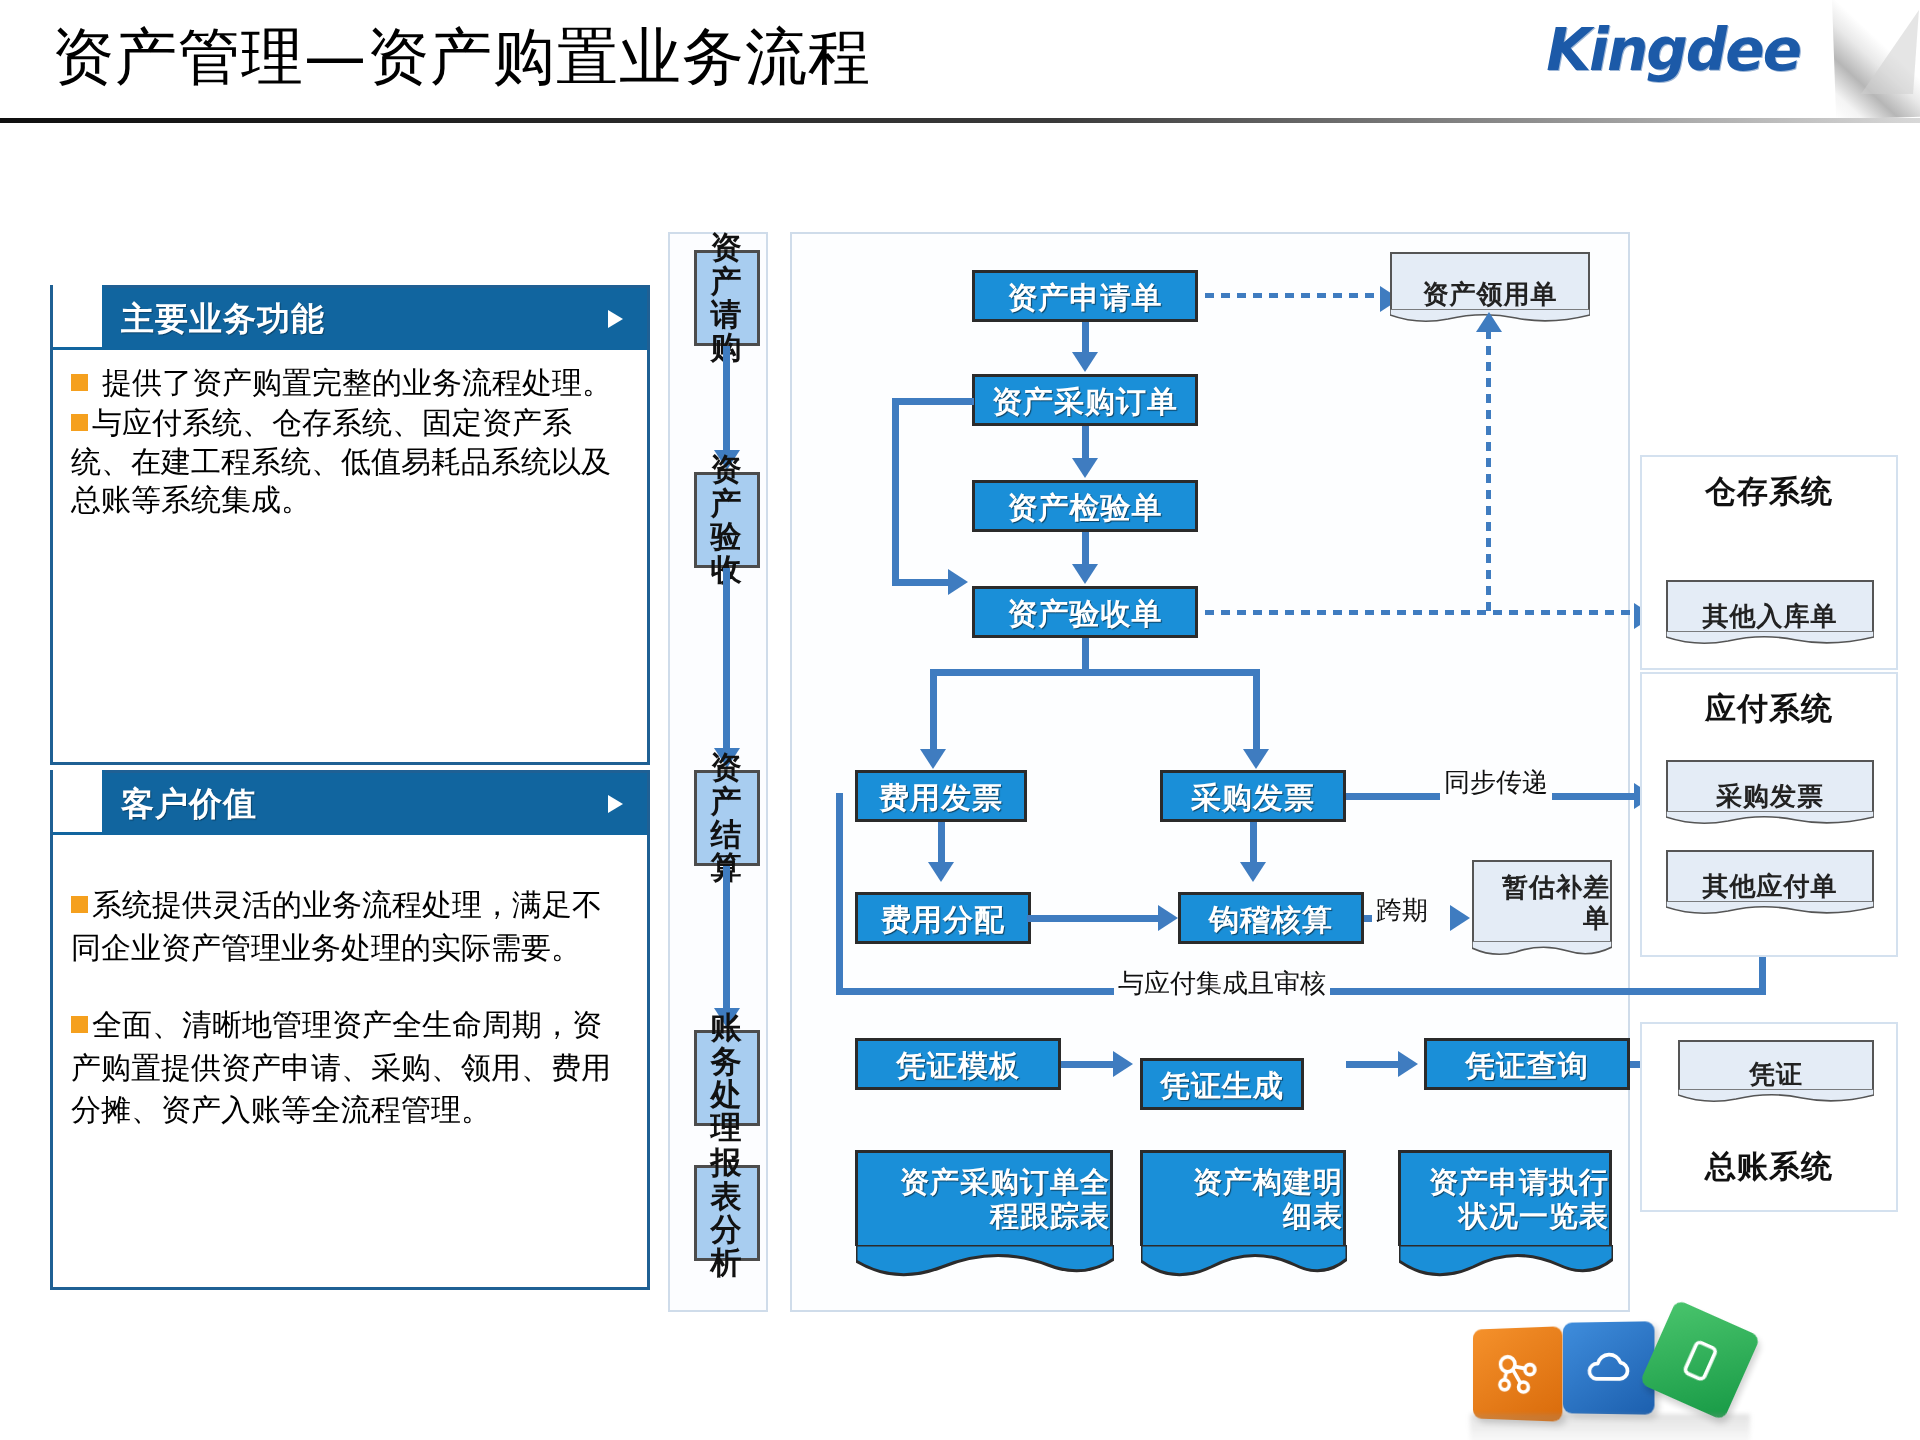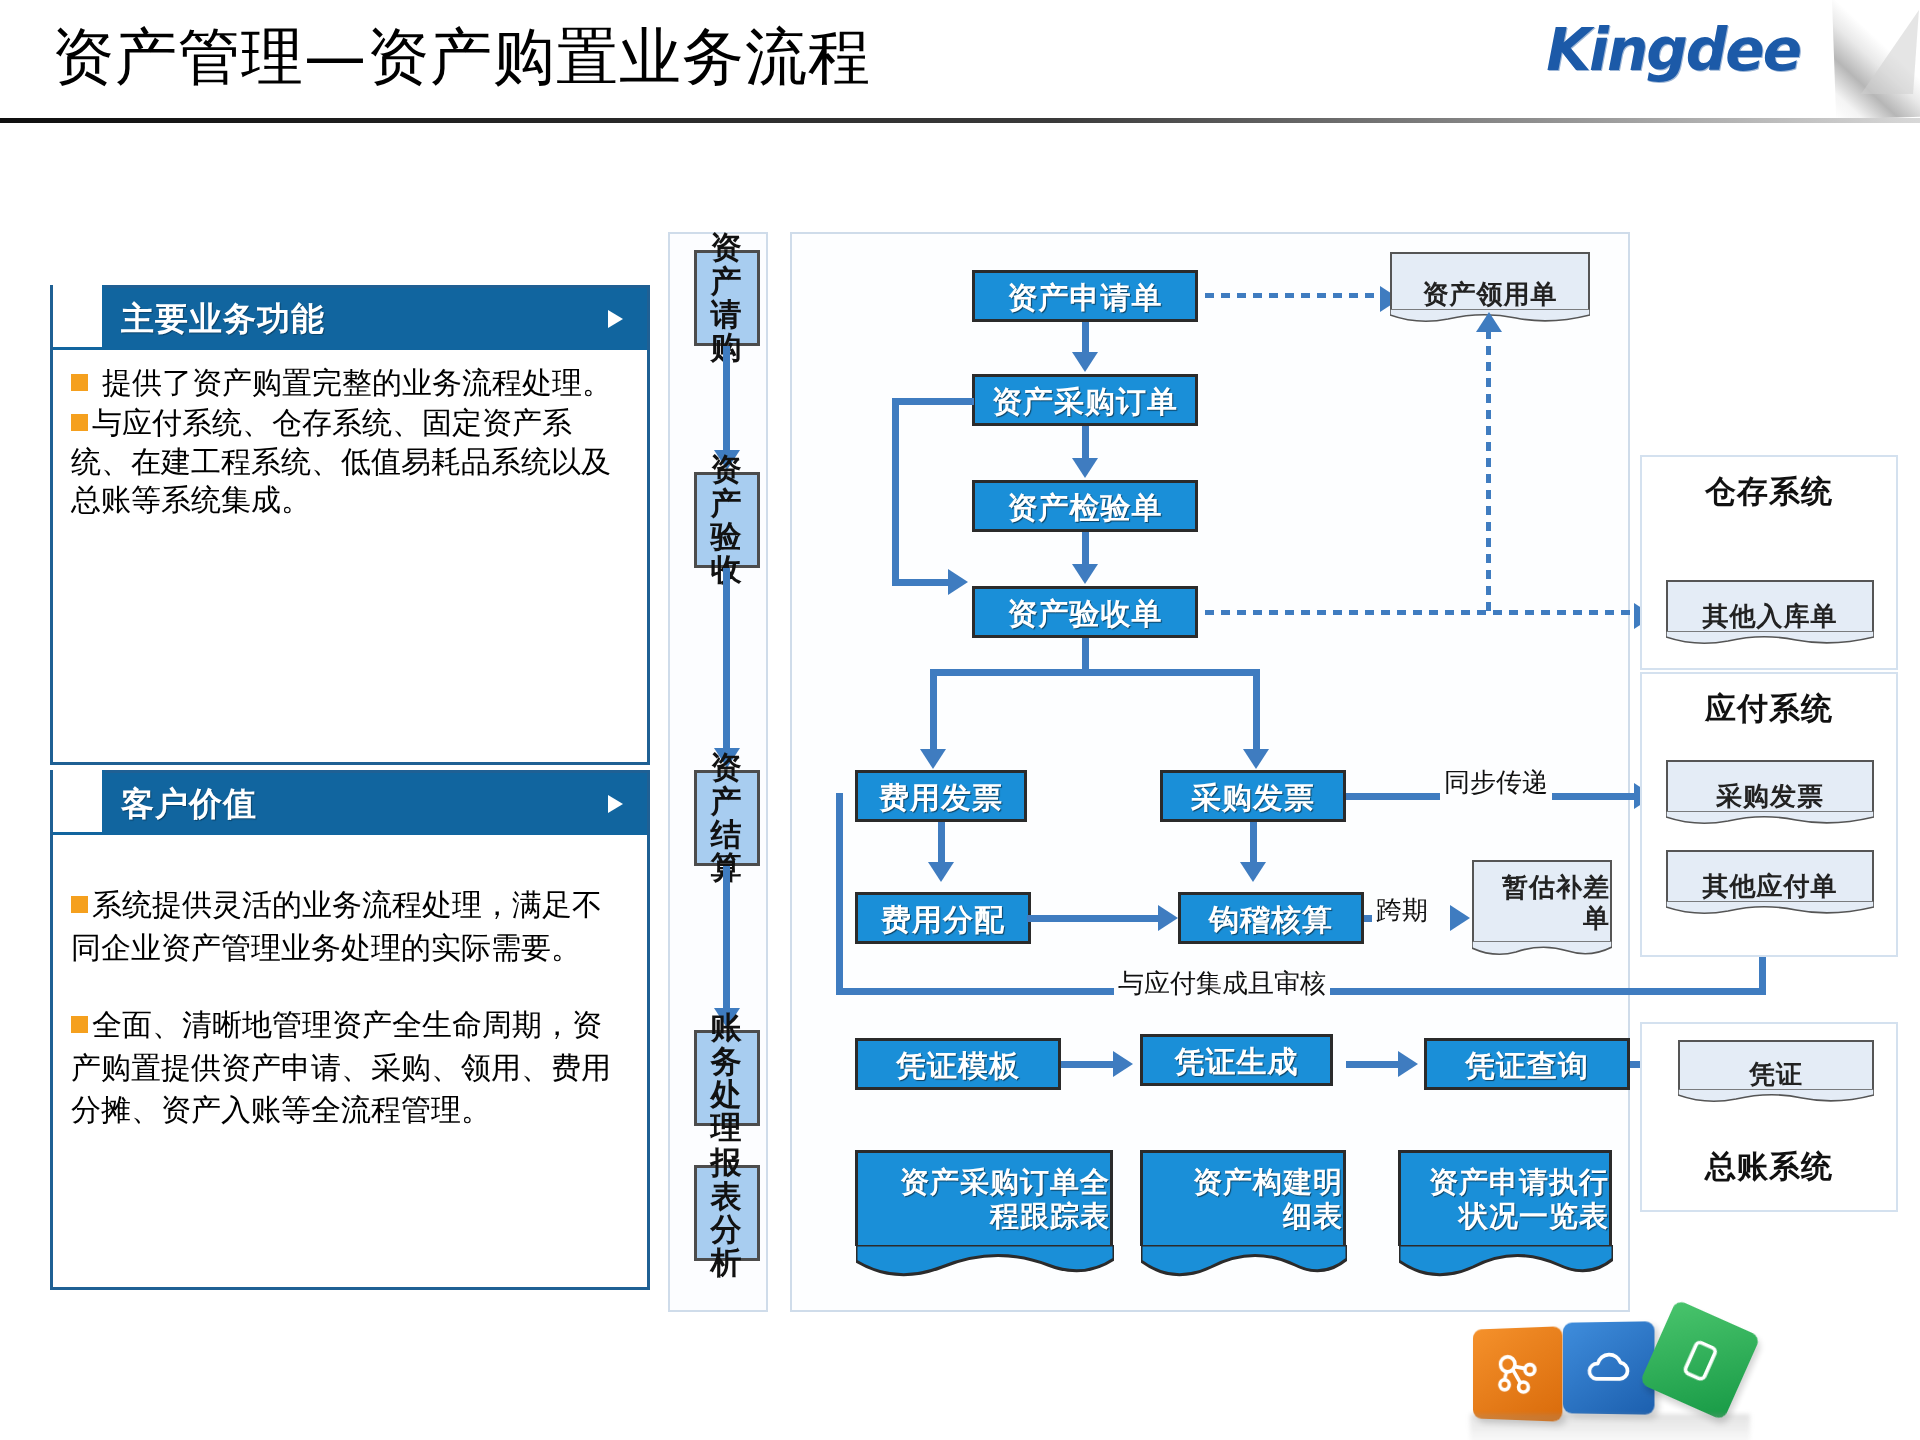--- a/index.html
+++ b/index.html
@@ -265,21 +265,21 @@
 <div class="ln h" style="left:836px;top:988px;width:66px;"></div>
 <div class="ln h" style="left:836px;top:988px;width:930px;"></div>
 <div class="ln v" style="left:1759px;top:920px;height:70px;"></div>
 <div class="arw up" style="left:1749px;top:903px;"></div>
 <div class="edge-label" style="left:1114px;top:966px;">与应付集成且审核</div>
 
 <div class="node proc" style="left:855px;top:1038px;width:206px;height:52px;">凭证模板</div>
 <div class="ln h" style="left:1061px;top:1061px;width:54px;"></div>
 <div class="arw right" style="left:1113px;top:1051px;"></div>
 
-<div class="node proc" style="left:1140px;top:1034px;width:193px;height:52px;">凭证生成</div>
+<div class="node proc" style="left:1140px;top:1058px;width:164px;height:52px;">凭证生成</div>
 <div class="ln h" style="left:1346px;top:1061px;width:54px;"></div>
 <div class="arw right" style="left:1398px;top:1051px;"></div>
 
 <div class="node proc" style="left:1424px;top:1038px;width:206px;height:52px;">凭证查询</div>
 <div class="ln h" style="left:1630px;top:1061px;width:28px;"></div>
 <div class="arw right" style="left:1654px;top:1051px;"></div>
 
 <div class="node docblue" style="left:855px;top:1150px;width:258px;height:96px;flex-direction:column;">
   <span>资产采购订单全</span>
   <span>程跟踪表</span>

